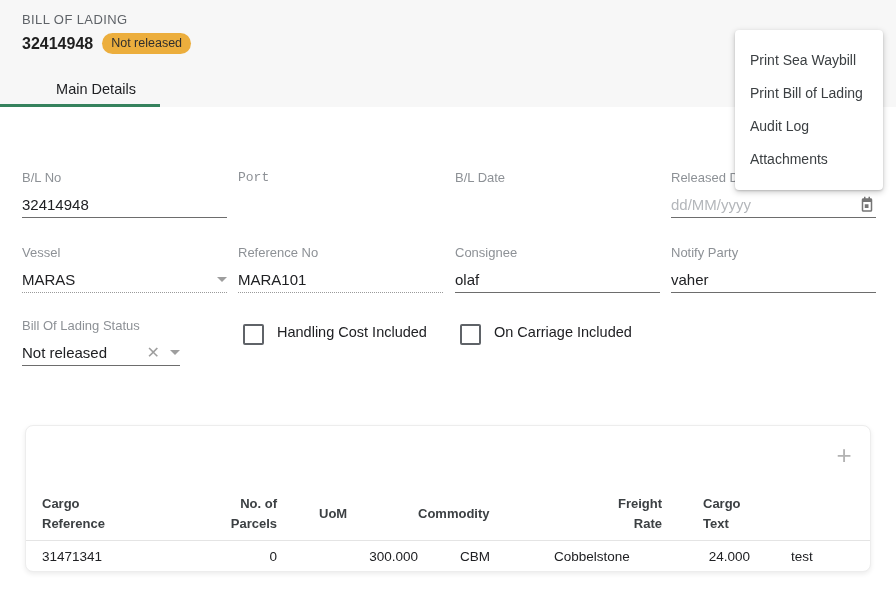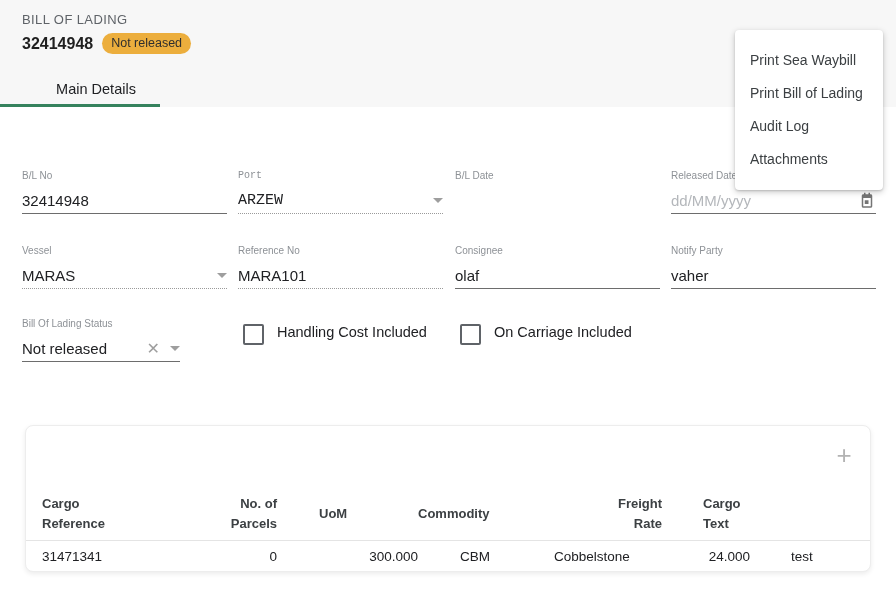--- a/index.html
+++ b/index.html
@@ -17,21 +17,21 @@
        font-size:14.5px;color:#80868b;box-sizing:border-box;cursor:pointer;}
   .tab.active{color:#202124;border-bottom:3px solid #35825D;padding-left:32px;}
 
   
   .menu-card{position:absolute;left:735px;top:14px;width:148px;background:#fff;border-radius:4px;
              box-shadow:0 2px 6px rgba(0,0,0,.22),0 1px 2px rgba(0,0,0,.14);padding:14px 0;z-index:30;margin-top:16px;}
   .menu-item{height:33px;line-height:33px;padding:0 15px;font-size:14px;color:#3c4043;white-space:nowrap;cursor:pointer;}
 
   
   .field{position:absolute;width:205px;}
-  .f-label{font-size:10px;color:#8d9196;margin-bottom:7px;}
+  .f-label{font-size:13px;color:#8d9196;margin-bottom:7px;}
   .f-control{display:flex;align-items:center;height:25px;font-size:15px;color:#202124;}
   .u-solid{border-bottom:1px solid #6d6d6d;}
   .u-dotted{border-bottom:1px dotted #9a9a9a;}
   .f-value{flex:1;white-space:nowrap;}
   .f-input{flex:1;border:none;outline:none;background:transparent;font:inherit;color:#202124;padding:0;min-width:0;}
   .f-input::placeholder{color:#b4b7bb;}
   .arrow-down{width:0;height:0;border-left:5px solid transparent;border-right:5px solid transparent;
               border-top:5px solid #9e9e9e;margin-left:6px;}
   .clear-x{color:#9e9e9e;font-size:16px;line-height:16px;margin-right:10px;cursor:pointer;}
   .cal-icon{width:18px;height:18px;flex:0 0 auto;cursor:pointer;}
@@ -88,24 +88,20 @@
 
   <div class="field" style="left:22px;top:170px;">
     <div class="f-label">B/L No</div>
     <div class="f-control u-solid">
       <input class="f-input" value="32414948" style="">
     </div>
   </div>
 
   <div class="field" style="left:238px;top:170px;font-family:Liberation Mono, monospace;">
     <div class="f-label">Port</div>
-    <div class="f-control u-dotted">
-      <span class="f-value">ARZEW</span>
-      <span class="arrow-down"></span>
-    </div>
   </div>
 
   <div class="field" style="left:455px;top:170px;">
     <div class="f-label">B/L Date</div>
   </div>
 
   <div class="field" style="left:671px;top:170px;">
     <div class="f-label">Released Date</div>
     <div class="f-control u-solid">
       <input class="f-input" placeholder="dd/MM/yyyy" style="">

